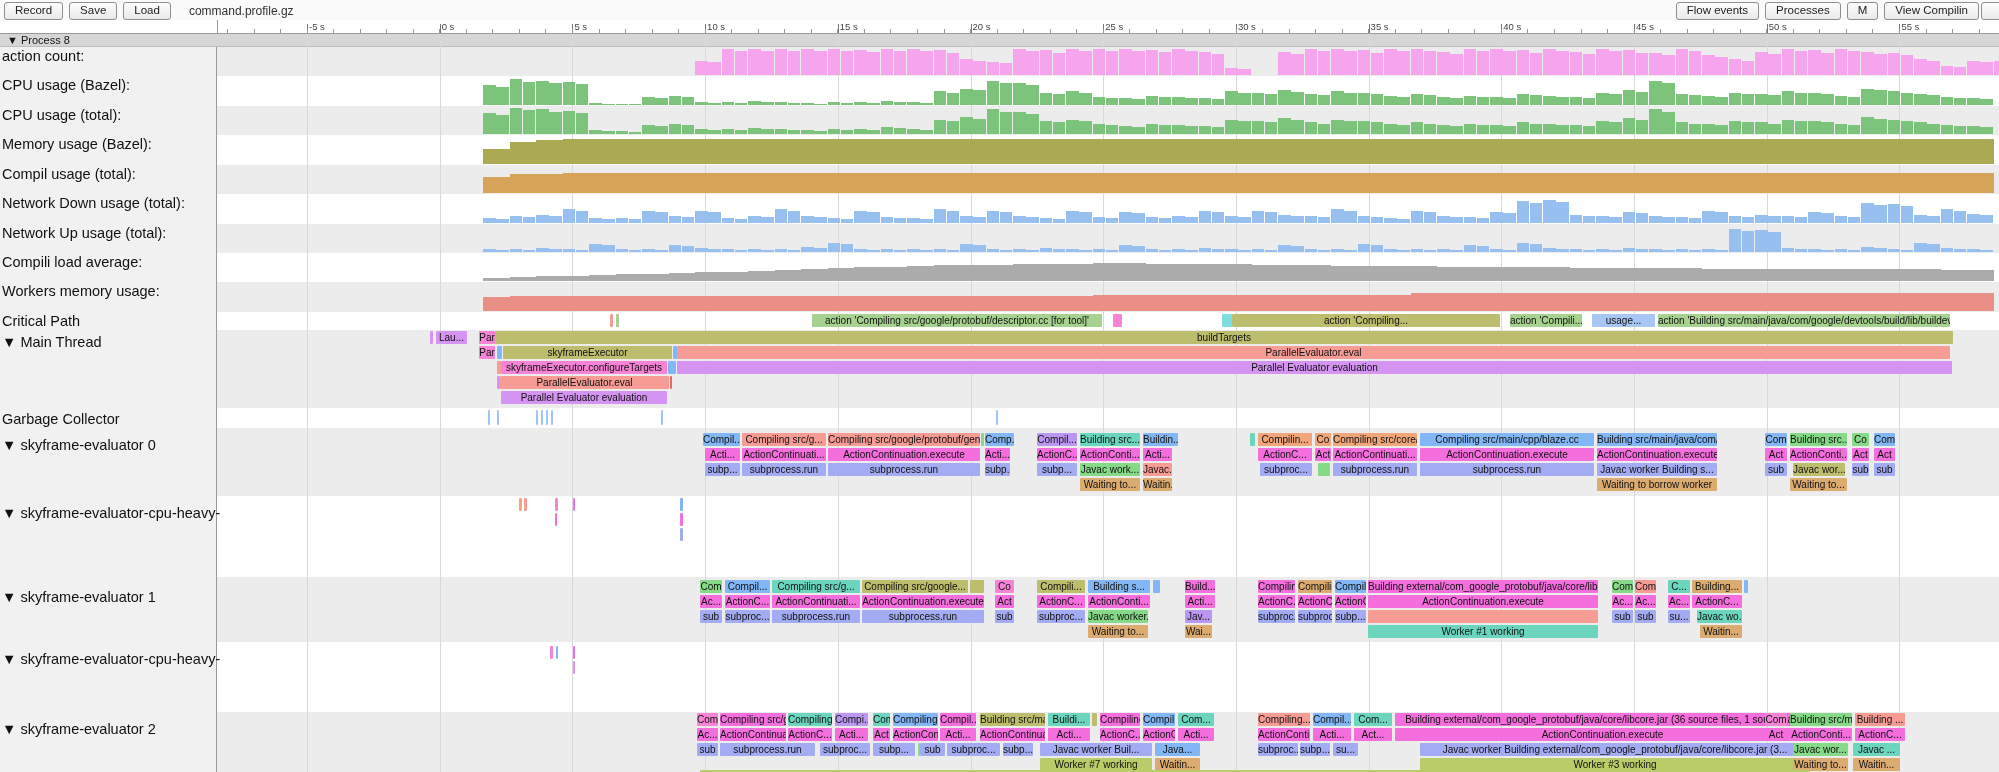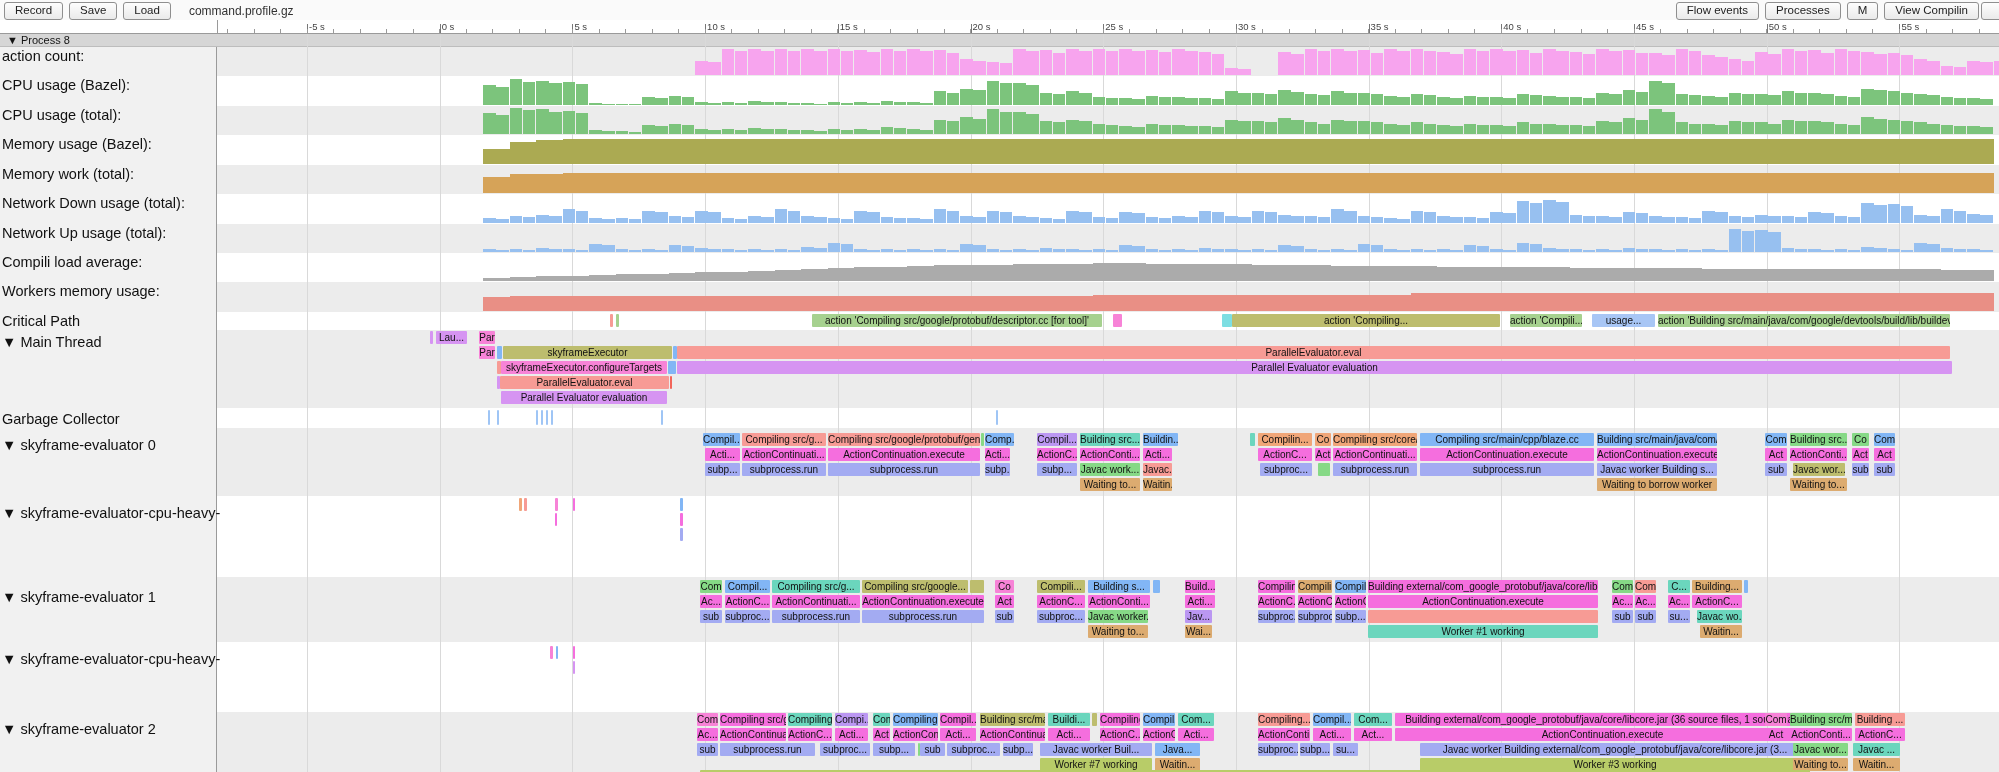--- a/index.html
+++ b/index.html
@@ -975,20 +975,21 @@
     <div class="sl" style="left: 812px; top: 314px; width: 290px; height: 13px; line-height: 13px; background: rgb(166, 209, 143);">action 'Compiling src/google/protobuf/descriptor.cc [for tool]'</div>
     <div class="sl" style="left: 1113px; top: 314px; width: 9px; height: 13px; line-height: 13px; background: rgb(247, 131, 215);"></div>
     <div class="sl" style="left: 1222px; top: 314px; width: 10px; height: 13px; line-height: 13px; background: rgb(125, 222, 226);"></div>
     <div class="sl" style="left: 1232px; top: 314px; width: 268px; height: 13px; line-height: 13px; background: rgb(189, 189, 110);">action 'Compiling...</div>
     <div class="sl" style="left: 1510px; top: 314px; width: 72px; height: 13px; line-height: 13px; background: rgb(166, 209, 143);">action 'Compili...</div>
     <div class="sl" style="left: 1592px; top: 314px; width: 63px; height: 13px; line-height: 13px; background: rgb(168, 198, 245);">usage...</div>
     <div class="sl" style="left: 1658px; top: 314px; width: 292px; height: 13px; line-height: 13px; background: rgb(166, 209, 143);">action 'Building src/main/java/com/google/devtools/build/lib/buildeventst...</div>
     <div class="sl" style="left: 430px; top: 331px; width: 3px; height: 13px; line-height: 13px; background: rgb(214, 148, 242);"></div>
     <div class="sl" style="left: 436px; top: 331px; width: 31px; height: 13px; line-height: 13px; background: rgb(214, 148, 242);">Lau...</div>
     <div class="sl" style="left: 479px; top: 331px; width: 16px; height: 13px; line-height: 13px; background: rgb(247, 131, 215);">Par</div>
+    <div class="sl" style="left: 495px; top: 331px; width: 1458px; height: 13px; line-height: 13px; background: rgb(189, 189, 110);">buildTargets</div>
     <div class="sl" style="left: 479px; top: 346px; width: 16px; height: 13px; line-height: 13px; background: rgb(247, 131, 215);">Par</div>
     <div class="sl" style="left: 497px; top: 346px; width: 5px; height: 13px; line-height: 13px; background: rgb(130, 182, 245);"></div>
     <div class="sl" style="left: 503px; top: 346px; width: 169px; height: 13px; line-height: 13px; background: rgb(189, 189, 110);">skyframeExecutor</div>
     <div class="sl" style="left: 673px; top: 346px; width: 4px; height: 13px; line-height: 13px; background: rgb(130, 182, 245);"></div>
     <div class="sl" style="left: 677px; top: 346px; width: 1273px; height: 13px; line-height: 13px; background: rgb(247, 155, 149);">ParallelEvaluator.eval</div>
     <div class="sl" style="left: 497px; top: 361px; width: 4px; height: 13px; line-height: 13px; background: rgb(247, 155, 149);"></div>
     <div class="sl" style="left: 501px; top: 361px; width: 166px; height: 13px; line-height: 13px; background: rgb(247, 131, 215);">skyframeExecutor.configureTargets</div>
     <div class="sl" style="left: 668px; top: 361px; width: 8px; height: 13px; line-height: 13px; background: rgb(130, 182, 245);"></div>
     <div class="sl" style="left: 677px; top: 361px; width: 1275px; height: 13px; line-height: 13px; background: rgb(214, 148, 242);">Parallel Evaluator evaluation</div>
     <div class="sl" style="left: 497px; top: 376px; width: 3px; height: 13px; line-height: 13px; background: rgb(214, 148, 242);"></div>
@@ -1183,21 +1184,21 @@
     <div class="sl" style="left: 1155px; top: 758px; width: 45px; height: 13px; line-height: 13px; background: rgb(220, 171, 112);">Waitin...</div>
     <div class="sl" style="left: 1420px; top: 758px; width: 390px; height: 13px; line-height: 13px; background: rgb(184, 204, 104);">Worker #3 working</div>
     <div class="sl" style="left: 1793px; top: 758px; width: 55px; height: 13px; line-height: 13px; background: rgb(220, 171, 112);">Waiting to...</div>
     <div class="sl" style="left: 1853px; top: 758px; width: 47px; height: 13px; line-height: 13px; background: rgb(220, 171, 112);">Waitin...</div>
     <div class="sl" style="left: 700px; top: 770px; width: 1110px; height: 13px; line-height: 13px; background: rgb(184, 204, 104);"></div>
     <div class="lp"></div>
     <div class="tl" style="top: 48px;">action count:</div>
     <div class="tl" style="top: 77px;">CPU usage (Bazel):</div>
     <div class="tl" style="top: 107px;">CPU usage (total):</div>
     <div class="tl" style="top: 136px;">Memory usage (Bazel):</div>
-    <div class="tl" style="top: 166px;">Memory work (total):</div>
+    <div class="tl" style="top: 166px;">Compil usage (total):</div>
     <div class="tl" style="top: 195px;">Network Down usage (total):</div>
     <div class="tl" style="top: 225px;">Network Up usage (total):</div>
     <div class="tl" style="top: 254px;">Compili load average:</div>
     <div class="tl" style="top: 283px;">Workers memory usage:</div>
     <div class="tl" style="top: 313px;">Critical Path</div>
     <div class="tl" style="top: 334px;">▼ Main Thread</div>
     <div class="tl" style="top: 411px;">Garbage Collector</div>
     <div class="tl" style="top: 437px;">▼ skyframe-evaluator 0</div>
     <div class="tl" style="top: 505px;">▼ skyframe-evaluator-cpu-heavy-</div>
     <div class="tl" style="top: 589px;">▼ skyframe-evaluator 1</div>

